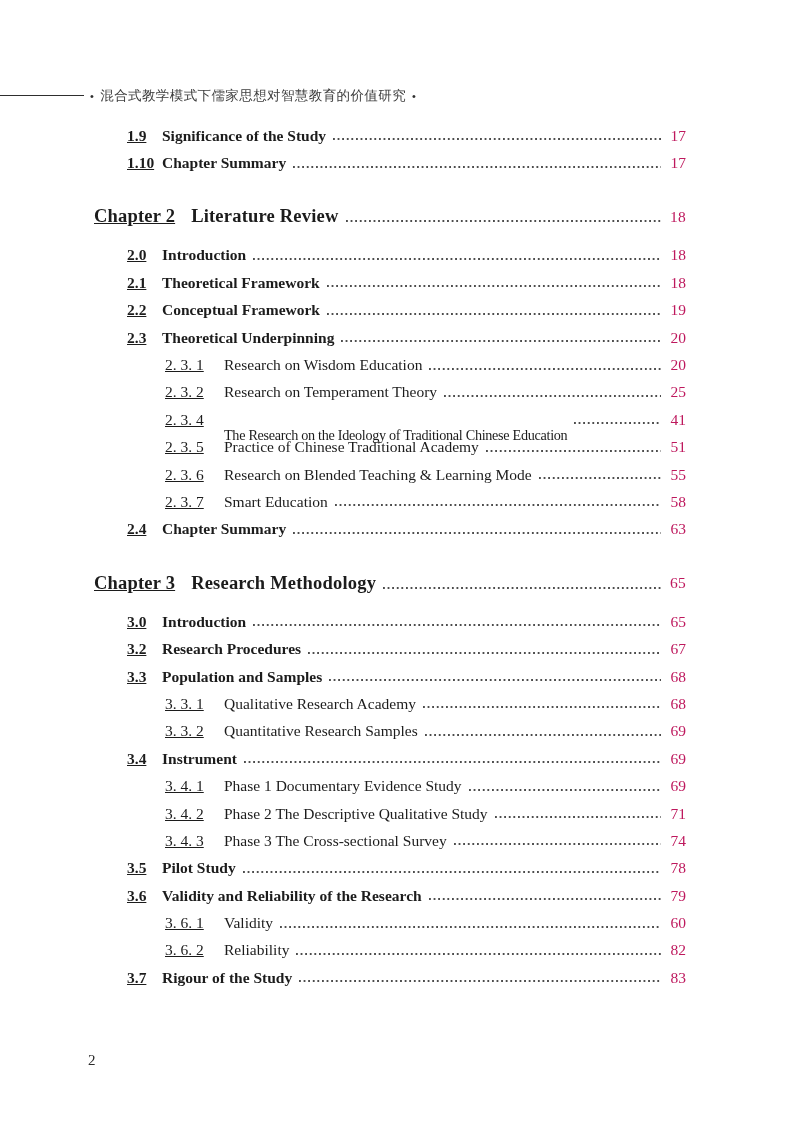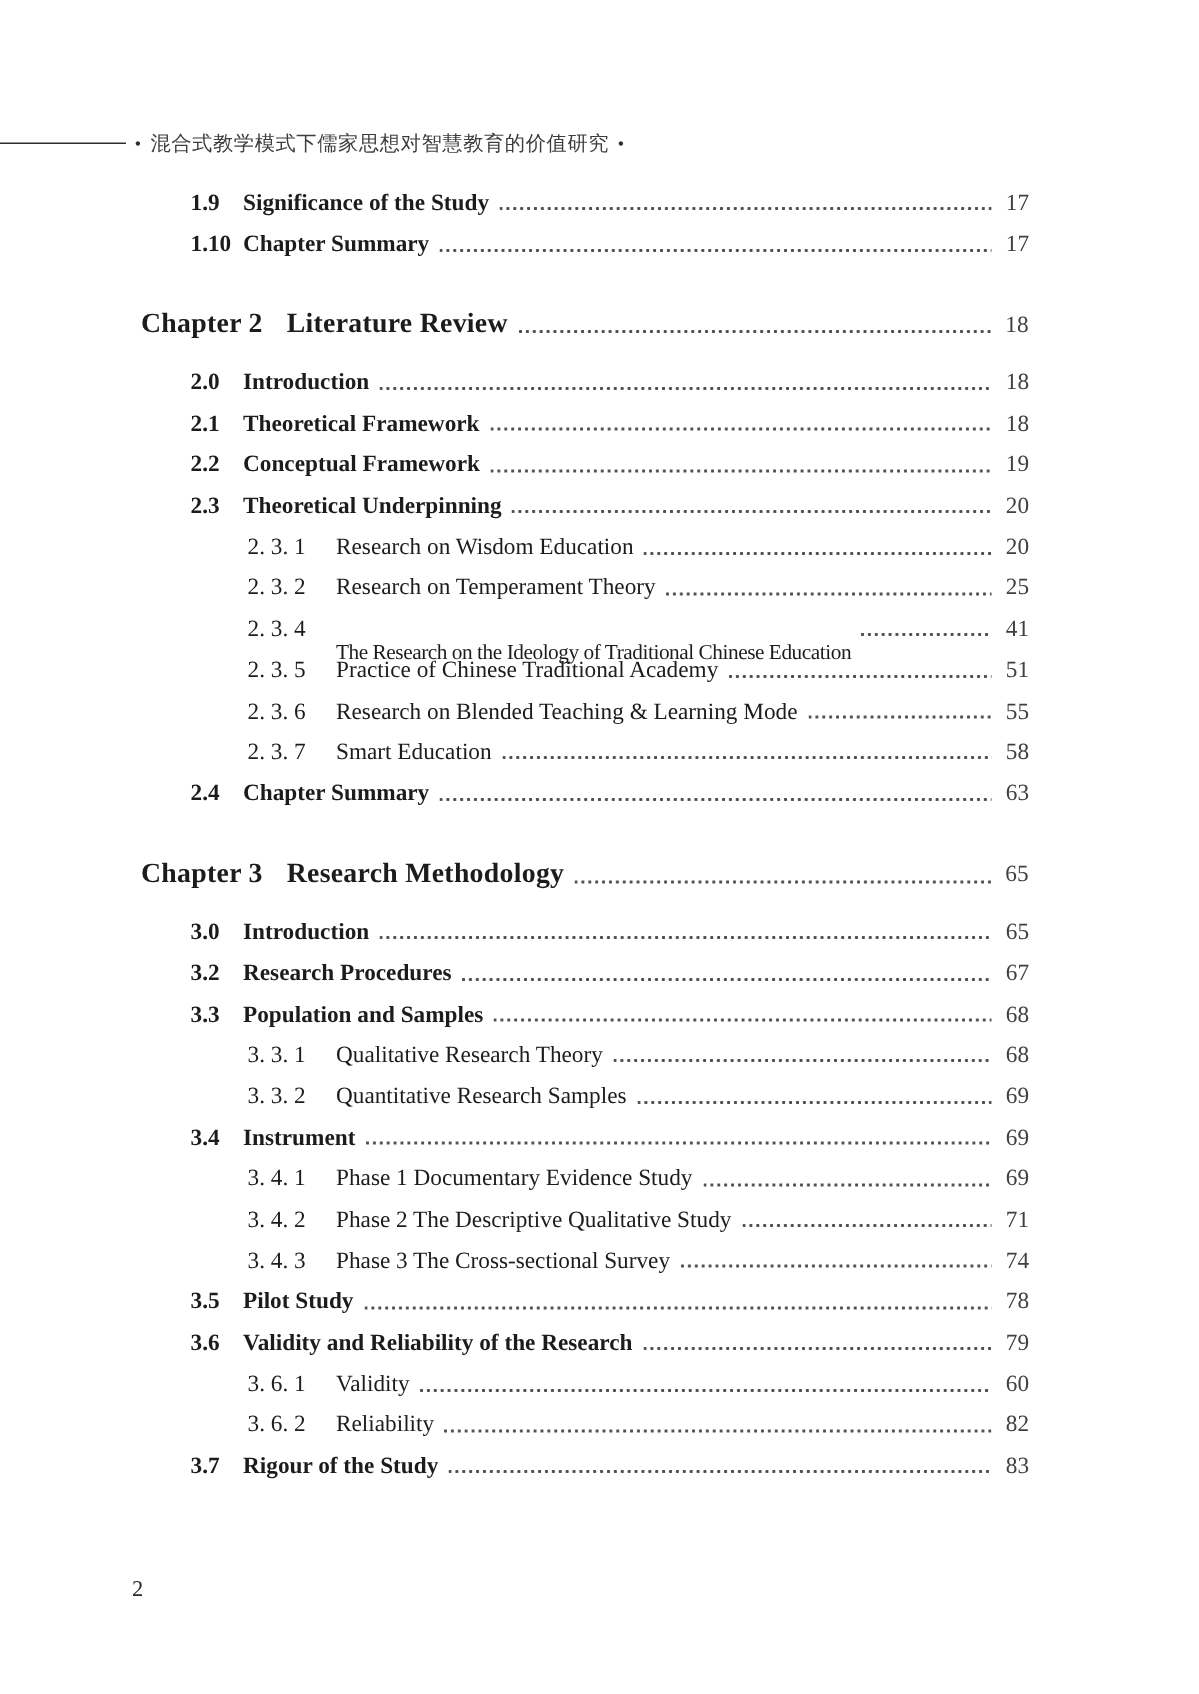--- a/index.html
+++ b/index.html
@@ -56,38 +56,38 @@
     left: 94px;
     width: 592px;
   }
   .row {
     display: flex;
     align-items: center;
     height: 27.4px;
     font-size: 15.5px;
     white-space: nowrap;
   }
-  .row .num { flex: none; }
+  .row .num { flex: none; text-decoration: underline; }
   .row .title { flex: none; }
   .row .leader {
     flex: 1 1 auto;
     height: 2px;
     margin: 7px 3px 0 7px;
     background-image: radial-gradient(circle at 1px 1px, #4c4c4c 0.9px, transparent 1.15px);
     background-size: 4.6px 2px;
     background-repeat: repeat-x;
     min-width: 8px;
   }
   .row .page {
     flex: none;
     min-width: 22px;
     text-align: right;
     font-weight: normal;
     font-size: 15.5px;
-    color: #404040;
+    color: #be185d;
   }
 
   
   .row.level0 {
     height: 30px;
     margin-top: 25px;
     margin-bottom: 10px;
     font-size: 18.5px;
     font-weight: bold;
     letter-spacing: 0.2px;
@@ -241,21 +241,21 @@
     <span class="page">67</span>
   </div>
     <div class="row level1">
     <span class="num">3.3</span>
     <span class="title">Population and Samples</span>
     <span class="leader"></span>
     <span class="page">68</span>
   </div>
     <div class="row level2">
     <span class="num">3. 3. 1</span>
-    <span class="title">Qualitative Research Theory</span>
+    <span class="title">Qualitative Research Academy</span>
     <span class="leader"></span>
     <span class="page">68</span>
   </div>
     <div class="row level2">
     <span class="num">3. 3. 2</span>
     <span class="title">Quantitative Research Samples</span>
     <span class="leader"></span>
     <span class="page">69</span>
   </div>
     <div class="row level1">

